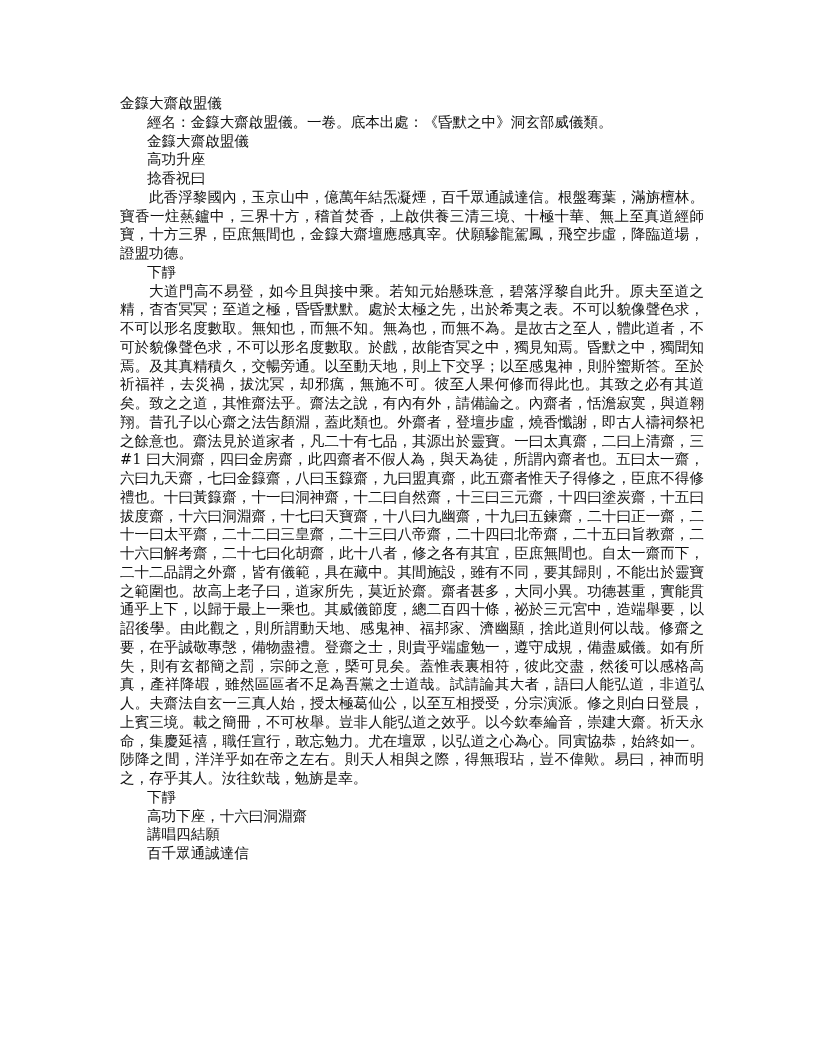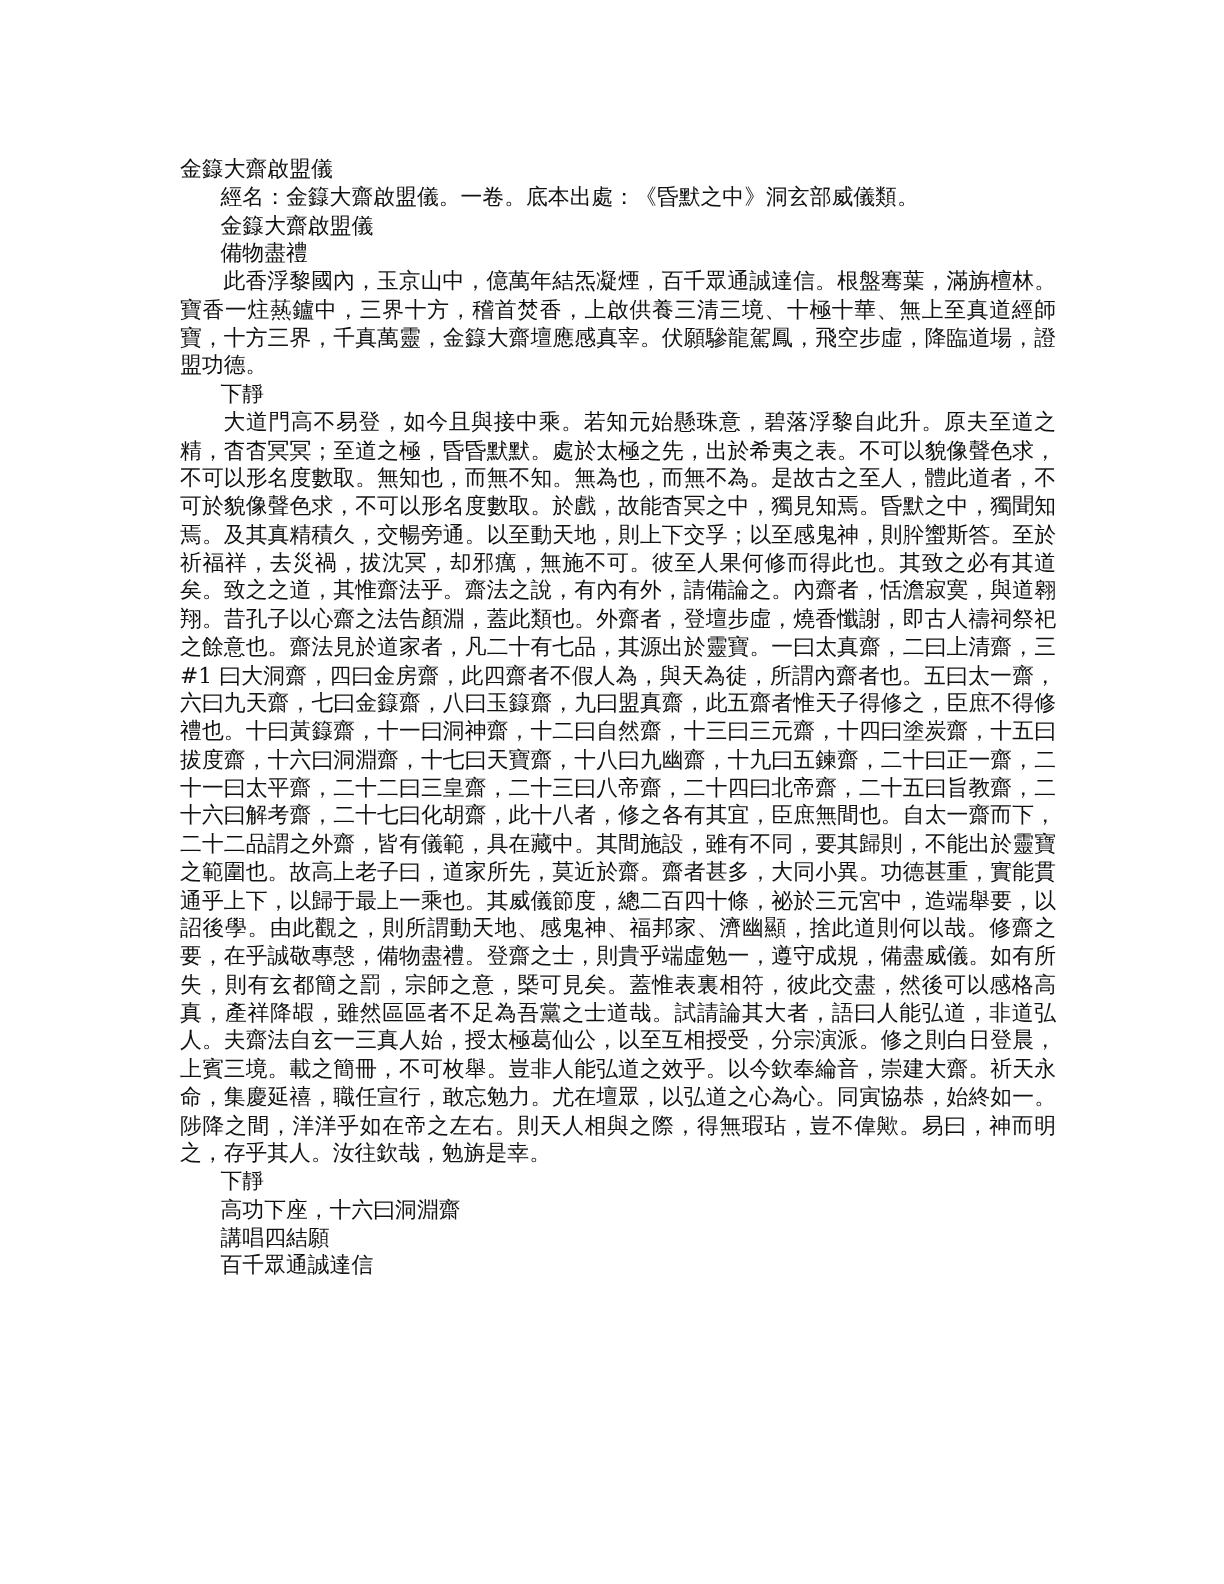--- a/index.html
+++ b/index.html
@@ -11,21 +11,21 @@
       width: 816px;
       height: 1056px;
       position: relative;
       overflow: hidden;
       font-family: "DejaVu Serif", "Liberation Serif", serif;
       color: #111111;
     }
     .page {
       position: absolute;
       left: 120px;
-      top: 104px;
+      top: 94px;
       width: 584px;
       font-size: 14.55px;
       line-height: 18.75px;
     }
     .line {
       margin: 0;
       white-space: nowrap;
     }
     .indent {
       padding-left: 27px;
@@ -38,21 +38,22 @@
       word-break: break-all;
     }
   </style>
 </head>
 <body>
 
 <div class="page">
   <p class="line">金籙大齋啟盟儀</p>
   <p class="line indent">經名：金籙大齋啟盟儀。一卷。底本出處：《昏默之中》洞玄部威儀類。</p>
   <p class="line indent">金籙大齋啟盟儀</p>
-  <p class="line indent">備物盡禮</p>
-  <p class="para">此香浮黎國內，玉京山中，億萬年結炁凝煙，百千眾通誠達信。根盤骞葉，滿旃檀林。寶香一炷爇鑪中，三界十方，稽首焚香，上啟供養三清三境、十極十華、無上至真道經師寶，十方三界，千真萬靈，金籙大齋壇應感真宰。伏願驂龍駕鳳，飛空步虛，降臨道場，證盟功德。</p>
+  <p class="line indent">高功升座</p>
+  <p class="line indent">捻香祝曰</p>
+  <p class="para">此香浮黎國內，玉京山中，億萬年結炁凝煙，百千眾通誠達信。根盤骞葉，滿旃檀林。寶香一炷爇鑪中，三界十方，稽首焚香，上啟供養三清三境、十極十華、無上至真道經師寶，十方三界，臣庶無間也，金籙大齋壇應感真宰。伏願驂龍駕鳳，飛空步虛，降臨道場，證盟功德。</p>
   <p class="line indent">下靜</p>
   <p class="para">大道門高不易登，如今且與接中乘。若知元始懸珠意，碧落浮黎自此升。原夫至道之精，杳杳冥冥；至道之極，昏昏默默。處於太極之先，出於希夷之表。不可以貌像聲色求，不可以形名度數取。無知也，而無不知。無為也，而無不為。是故古之至人，體此道者，不可於貌像聲色求，不可以形名度數取。於戲，故能杳冥之中，獨見知焉。昏默之中，獨聞知焉。及其真精積久，交暢旁通。以至動天地，則上下交孚；以至感鬼神，則肸蠁斯答。至於祈福祥，去災禍，拔沈冥，却邪癘，無施不可。彼至人果何修而得此也。其致之必有其道矣。致之之道，其惟齋法乎。齋法之說，有內有外，請備論之。內齋者，恬澹寂寞，與道翱翔。昔孔子以心齋之法告顏淵，蓋此類也。外齋者，登壇步虛，燒香懺謝，即古人禱祠祭祀之餘意也。齋法見於道家者，凡二十有七品，其源出於靈寶。一曰太真齋，二曰上清齋，三#1 曰大洞齋，四曰金房齋，此四齋者不假人為，與天為徒，所謂內齋者也。五曰太一齋，六曰九天齋，七曰金籙齋，八曰玉籙齋，九曰盟真齋，此五齋者惟天子得修之，臣庶不得修禮也。十曰黃籙齋，十一曰洞神齋，十二曰自然齋，十三曰三元齋，十四曰塗炭齋，十五曰拔度齋，十六曰洞淵齋，十七曰天寶齋，十八曰九幽齋，十九曰五鍊齋，二十曰正一齋，二十一曰太平齋，二十二曰三皇齋，二十三曰八帝齋，二十四曰北帝齋，二十五曰旨教齋，二十六曰解考齋，二十七曰化胡齋，此十八者，修之各有其宜，臣庶無間也。自太一齋而下，二十二品謂之外齋，皆有儀範，具在藏中。其間施設，雖有不同，要其歸則，不能出於靈寶之範圍也。故高上老子曰，道家所先，莫近於齋。齋者甚多，大同小異。功德甚重，實能貫通乎上下，以歸于最上一乘也。其威儀節度，總二百四十條，祕於三元宮中，造端舉要，以詔後學。由此觀之，則所謂動天地、感鬼神、福邦家、濟幽顯，捨此道則何以哉。修齋之要，在乎誠敬專愨，備物盡禮。登齋之士，則貴乎端虛勉一，遵守成規，備盡威儀。如有所失，則有玄都簡之罰，宗師之意，槩可見矣。蓋惟表裏相符，彼此交盡，然後可以感格高真，產祥降嘏，雖然區區者不足為吾黨之士道哉。試請論其大者，語曰人能弘道，非道弘人。夫齋法自玄一三真人始，授太極葛仙公，以至互相授受，分宗演派。修之則白日登晨，上賓三境。載之簡冊，不可枚舉。豈非人能弘道之效乎。以今欽奉綸音，崇建大齋。祈天永命，集慶延禧，職任宣行，敢忘勉力。尤在壇眾，以弘道之心為心。同寅協恭，始終如一。陟降之間，洋洋乎如在帝之左右。則天人相與之際，得無瑕玷，豈不偉歟。易曰，神而明之，存乎其人。汝往欽哉，勉旃是幸。</p>
   <p class="line indent">下靜</p>
   <p class="line indent">高功下座，十六曰洞淵齋</p>
   <p class="line indent">講唱四結願</p>
   <p class="line indent">百千眾通誠達信</p>
 </div>
 
 </body></html>

